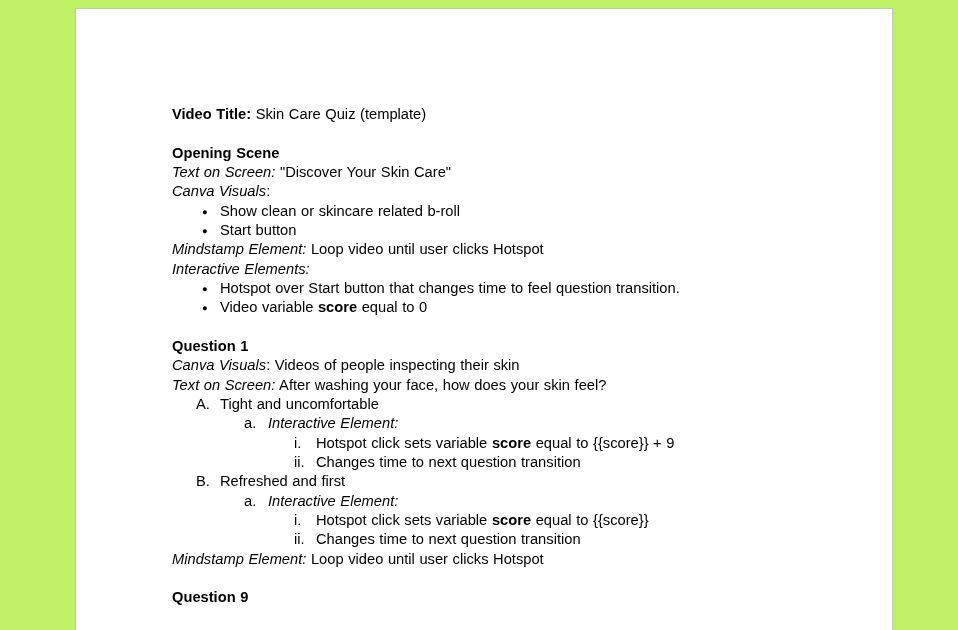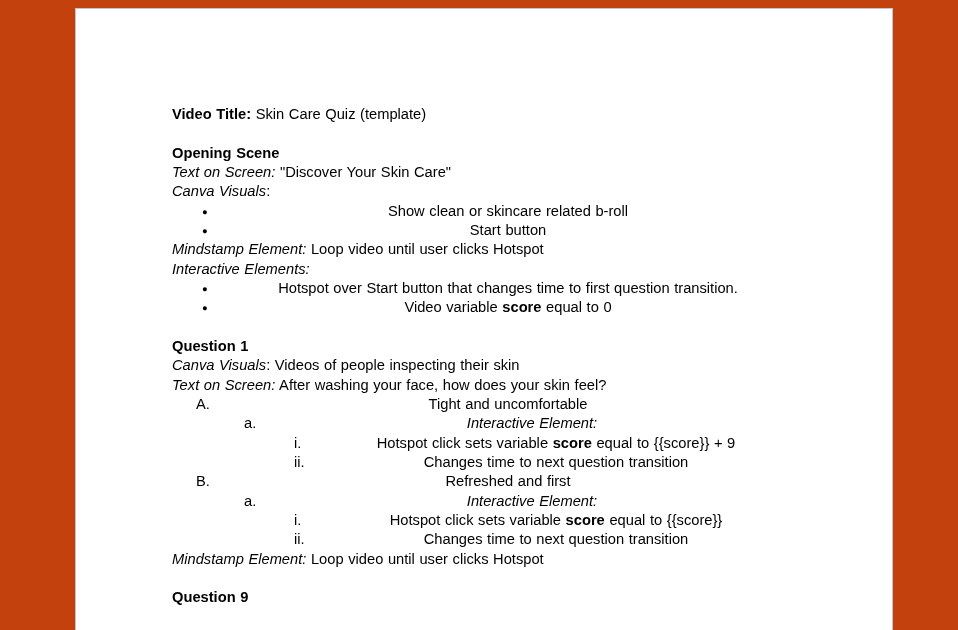--- a/index.html
+++ b/index.html
@@ -9,21 +9,21 @@
     width: 958px;
     height: 630px;
     overflow: hidden;
     background: #f8f9fa;
     font-family: "Liberation Sans", sans-serif;
   }
   .canvas {
     position: relative;
     width: 958px;
     height: 630px;
-    background: #c2410c;
+    background: #bef264;
   }
   .paper {
     position: absolute;
     left: 75px;
     top: 8px;
     width: 818px;
     height: 1100px;
     background: #ffffff;
     border: 1px solid #c2c5c9;
   }
@@ -48,21 +48,21 @@
   .li-bullet      { padding-left: 24px; }
   .li-alpha-upper { padding-left: 24px; }
   .li-alpha-lower { padding-left: 72px; }
   .li-roman       { padding-left: 120px; }
   .li-bullet .marker {
     font-size: 9.5px;
     line-height: 19.33px;
     padding-left: 6px;
   }
   .li-roman .marker { padding-left: 2px; }
-  .li .content { flex: 1 1 auto; text-align: center; }
+  .li .content { flex: 1 1 auto; }
 </style>
 </head>
 <body>
 
 <div class="canvas">
   <div class="paper">
     <div class="doc-content">
         <div class="line"><span class="seg-b">Video Title: </span><span class="">Skin Care Quiz (template)</span></div>
         <div class="blank-line"></div>
         <div class="line"><span class="seg-b">Opening Scene</span></div>
@@ -73,21 +73,21 @@
           <span class="content"><span class="">Show clean or skincare related b-roll</span></span>
         </div>
         <div class="line li li-bullet">
           <span class="marker">●</span>
           <span class="content"><span class="">Start button</span></span>
         </div>
         <div class="line"><span class="seg-i">Mindstamp Element:</span><span class=""> Loop video until user clicks Hotspot</span></div>
         <div class="line"><span class="seg-i">Interactive Elements:</span></div>
         <div class="line li li-bullet">
           <span class="marker">●</span>
-          <span class="content"><span class="">Hotspot over Start button that changes time to first question transition.</span></span>
+          <span class="content"><span class="">Hotspot over Start button that changes time to feel question transition.</span></span>
         </div>
         <div class="line li li-bullet">
           <span class="marker">●</span>
           <span class="content"><span class="">Video variable </span><span class="seg-b">score</span><span class=""> equal to 0</span></span>
         </div>
         <div class="blank-line"></div>
         <div class="line"><span class="seg-b">Question 1</span></div>
         <div class="line"><span class="seg-i">Canva Visuals</span><span class="">: Videos of people inspecting their skin</span></div>
         <div class="line"><span class="seg-i">Text on Screen:</span><span class=""> After washing your face, how does your skin feel?</span></div>
         <div class="line li li-alpha-upper">

